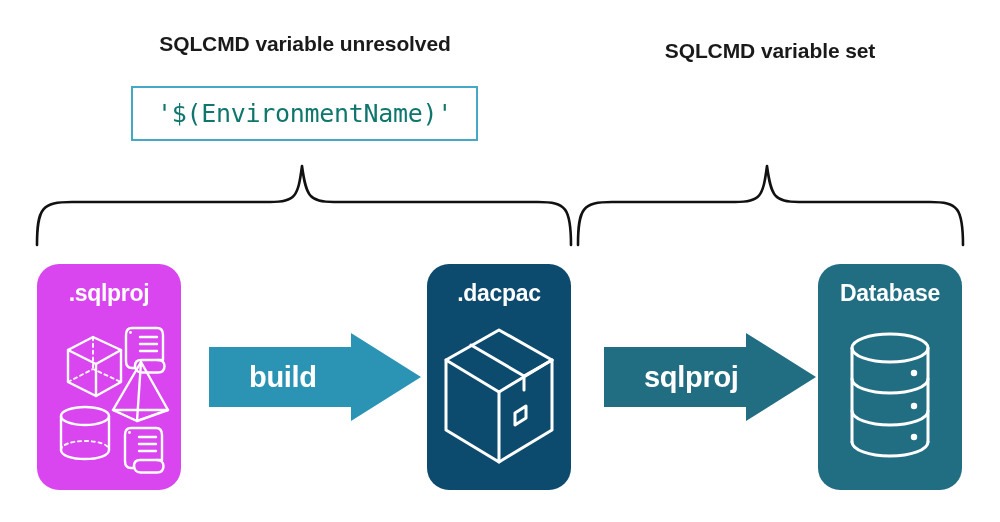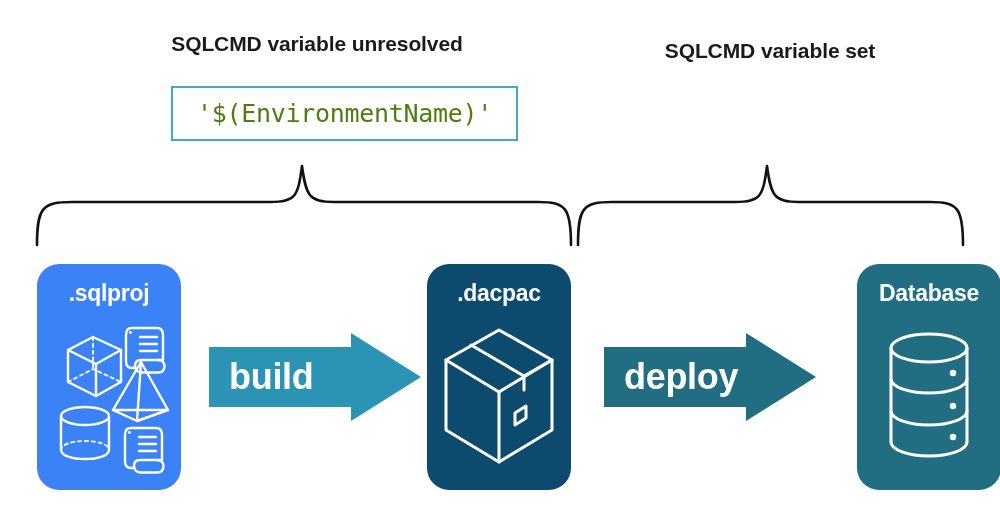--- a/index.html
+++ b/index.html
@@ -28,59 +28,58 @@
     position: absolute;
     font-family: "Liberation Sans", sans-serif;
     font-weight: bold;
     font-size: 21px;
     color: #1a1a1a;
     letter-spacing: -0.1px;
     white-space: nowrap;
     text-align: center;
     line-height: 1;
   }
-  #title-left  { left: 0;   top: 33px; width: 610px; padding-left: 12px; }
+  #title-left  { left: 0;   top: 33px; width: 610px; }
   #title-right { left: 575px; top: 40px; width: 390px; }
 
   
   .code-box {
     position: absolute;
     box-sizing: border-box;
     border: 2.5px solid #45A8C6;
     background: #ffffff;
     display: flex;
     align-items: center;
     justify-content: center;
     font-family: "DejaVu Sans Mono", "Liberation Mono", monospace;
     font-size: 25px;
-    color: #4d7c0f;
+    color: #0f766e;
     letter-spacing: -0.3px;
     white-space: nowrap;
-    margin-left: 40px;
   }
   #code-box-left  { left: 131px; top: 86px; width: 347px; height: 55px; }
   #code-box-right { left: 666px; top: 86px; width: 200px; height: 55px; }
 
   
   #brace-layer {
     position: absolute;
     left: 0; top: 0;
     width: 1000px; height: 522px;
     pointer-events: none;
   }
 
   
   .stage-box {
     position: absolute;
     border-radius: 22px;
     box-sizing: border-box;
   }
-  #stage-sqlproj  { left: 37px;  top: 264px; width: 144px; height: 226px; background: #3b82f6; }
+  #stage-sqlproj  { left: 37px;  top: 264px; width: 144px; height: 226px; background: #d946ef; }
   #stage-dacpac   { left: 427px; top: 264px; width: 144px; height: 226px; background: #0c4a6e; }
-  #stage-database { left: 818px; top: 264px; width: 144px; height: 226px; background: #216E83; margin-left: 39px; }
+  #stage-database { left: 818px; top: 264px; width: 144px; height: 226px; background: #216E83; }
 
   .stage-label {
     position: absolute;
     left: 0; right: 0;
     top: 18px;
     text-align: center;
     font-family: "Liberation Sans", sans-serif;
     font-weight: bold;
     font-size: 23px;
     color: #ffffff;
@@ -100,24 +99,24 @@
     position: absolute;
   }
   .arrow svg { display: block; }
   .arrow-label {
     position: absolute;
     left: 0; right: 0;
     top: 0; bottom: 0;
     display: flex;
     align-items: center;
     justify-content: flex-start;
-    padding-left: 20px;
+    padding-left: 40px;
     font-family: "Liberation Sans", sans-serif;
     font-weight: bold;
-    font-size: 36px;
+    font-size: 29px;
     color: #ffffff;
     letter-spacing: -0.3px;
     line-height: 1;
     pointer-events: none;
   }
   #arrow-build  { left: 209px; top: 331px; width: 212px; height: 92px; }
   #arrow-deploy { left: 604px; top: 331px; width: 212px; height: 92px; }
 </style>
 </head>
 <body>
@@ -236,21 +235,21 @@
           <polygon points="88,97 99,90 99,102 88,109"></polygon>
         </g>
       </svg>
     </div>
   </div>
 
   <div class="arrow" id="arrow-deploy">
     <svg width="212" height="92" viewBox="0 0 212 92">
       <path d="M 0 16 L 142 16 L 142 2 L 212 46 L 142 90 L 142 76 L 0 76 Z" fill="#216E83"></path>
     </svg>
-    <div class="arrow-label">deploy</div>
+    <div class="arrow-label">sqlproj</div>
   </div>
 
   <div class="stage-box" id="stage-database">
     <div class="stage-label">Database</div>
     <div class="stage-art">
       <svg viewBox="0 0 144 164" preserveAspectRatio="xMidYMid meet">
         <g fill="none" stroke="#ffffff" stroke-width="3" stroke-linecap="round" stroke-linejoin="round">
           <ellipse cx="72" cy="32" rx="38" ry="14"></ellipse>
           <line x1="34" y1="32" x2="34" y2="126"></line>
           <line x1="110" y1="32" x2="110" y2="126"></line>

